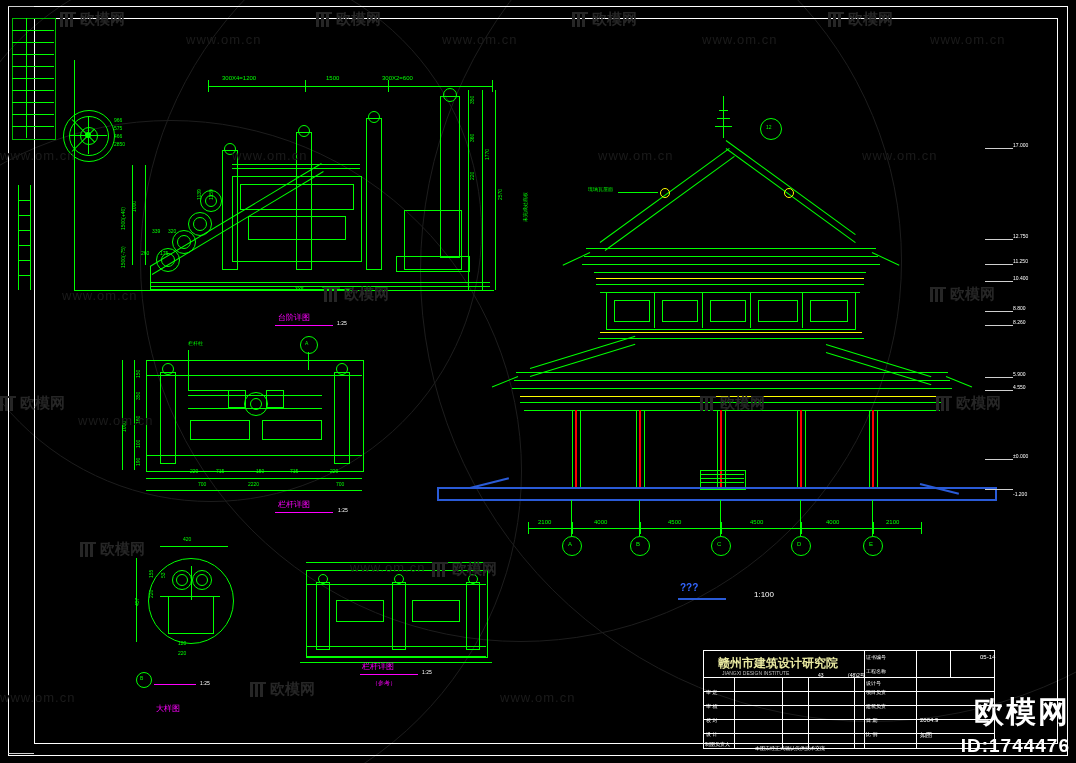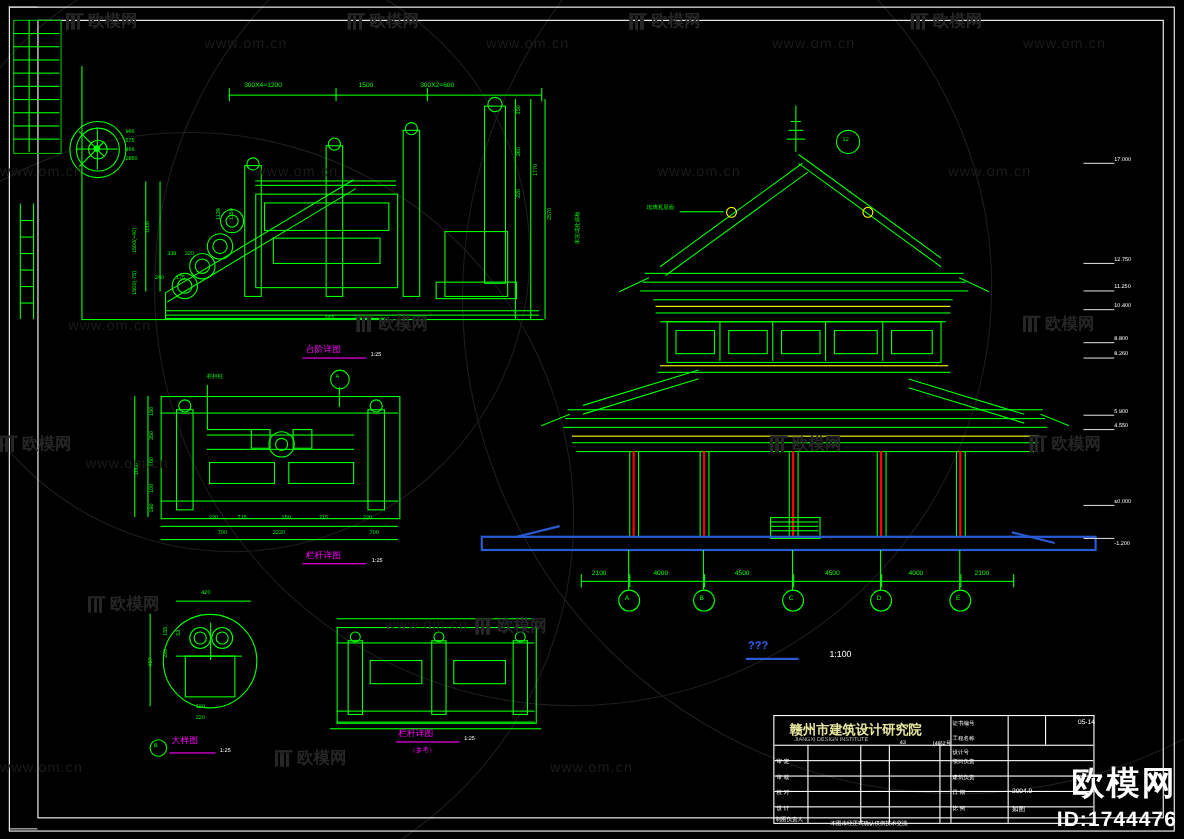--- a/index.html
+++ b/index.html
@@ -243,21 +243,21 @@
   <div class="greenline abs" style="left:136px;top:558px;width:1px;height:84px;"></div>
   <div class="lbl grn tiny rot" style="left:134px;top:606px;">457</div>
   <div class="lbl grn tiny rot" style="left:148px;top:598px;">220</div>
   <div class="lbl grn tiny rot" style="left:148px;top:578px;">155</div>
   <div class="lbl grn tiny rot" style="left:160px;top:578px;">53</div>
   <div class="lbl grn tiny" style="left:178px;top:640px;">120</div>
   <div class="lbl grn tiny" style="left:178px;top:650px;">220</div>
 
   <div class="circ abs" style="left:136px;top:672px;width:14px;height:14px;border:1px solid #00ff00;"></div>
   <div class="lbl grn tiny" style="left:140px;top:675px;">B</div>
-  <div class="lbl mag md" style="left:156px;top:668px;text-align:right;">大样图</div>
+  <div class="lbl mag md" style="left:156px;top:704px;text-align:right;">大样图</div>
   <div class="magline abs" style="left:154px;top:684px;width:42px;height:1px;"></div>
   <div class="lbl wht tiny" style="left:200px;top:680px;">1:25</div>
 
   <div class="greenbox" style="left:306px;top:570px;width:180px;height:86px;border-color:#00ff00;"></div>
   <div class="greenline abs" style="left:306px;top:584px;width:180px;height:1px;"></div>
   <div class="greenline abs" style="left:306px;top:646px;width:180px;height:1px;"></div>
   <div class="greenbox" style="left:316px;top:582px;width:12px;height:66px;border-color:#00ff00;"></div>
   <div class="greenbox" style="left:392px;top:582px;width:12px;height:66px;border-color:#00ff00;"></div>
   <div class="greenbox" style="left:466px;top:582px;width:12px;height:66px;border-color:#00ff00;"></div>
   <div class="greenbox" style="left:336px;top:600px;width:46px;height:20px;border-color:#00ff00;"></div>

